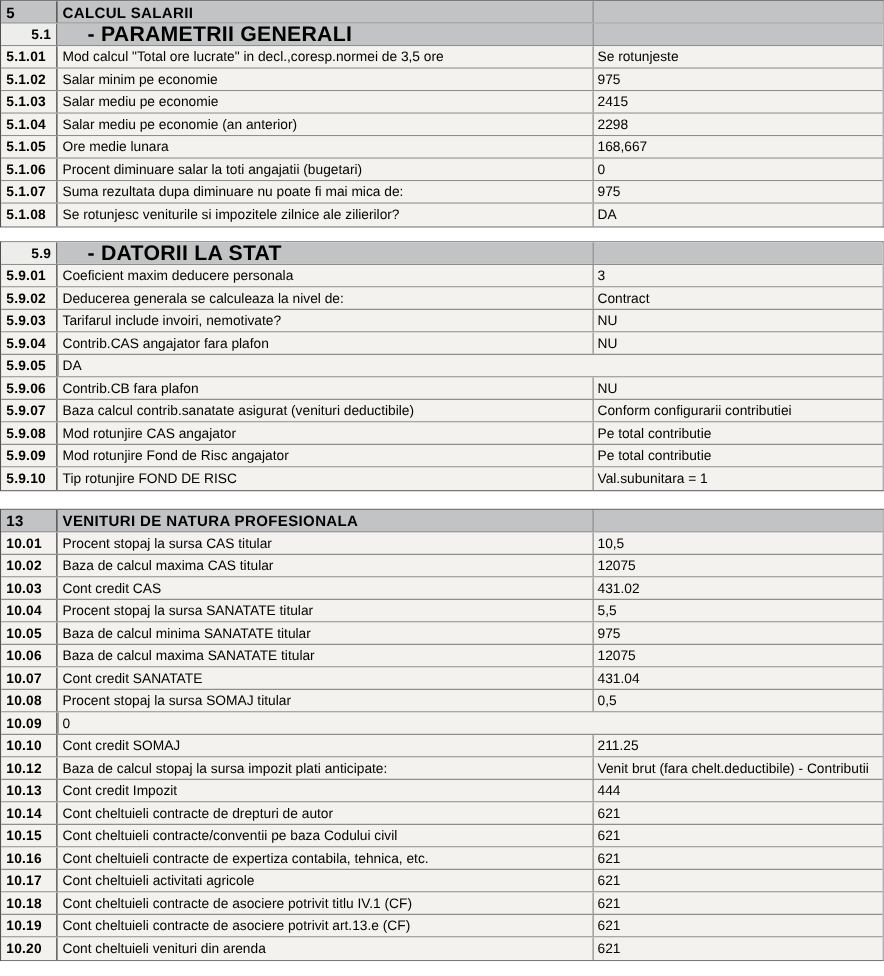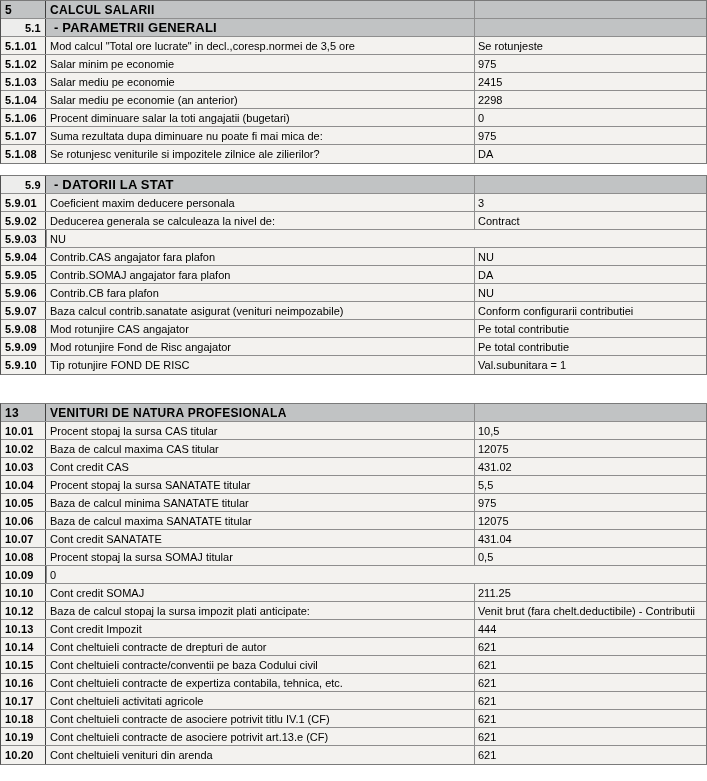--- a/index.html
+++ b/index.html
@@ -14,21 +14,21 @@
     width: 707px;
   }
   .section {
     box-sizing: border-box;
     width: 707px;
     border: 1px solid #7a7a7a;
     border-left: 1px solid #4f4f4f;
     background: #f3f2ef;
   }
   .section:nth-child(1) { margin-bottom: 11px; }
-  .section:nth-child(2) { margin-bottom: 28px; }
+  .section:nth-child(2) { margin-bottom: 14px; }
   .row {
     display: flex;
     height: 18px;
     box-sizing: border-box;
     border-bottom: 1px solid #8e8e8e;
     background: #f3f2ef;
   }
   .row:last-child { border-bottom: none; justify-content: space-between; }
   .cell {
     display: flex;
@@ -63,22 +63,22 @@
     font-weight: bold;
     font-size: 12px;
     letter-spacing: 0.3px;
   }
   
   .row.sub .cell.id { background: #ededec; padding-left: 24px; }
   .row.sub .cell.label,
   .row.sub .cell.value { background: #c1c3c4; }
   .row.sub .cell.label {
     font-weight: bold;
-    font-size: 13px;
-    padding-left: 8px;
+    font-size: 17px;
+    padding-left: 24px;
     letter-spacing: 0.2px;
   }
 </style>
 </head>
 <body>
 
 <div id="config-table">
   <div id="sections-root">
       <div class="section">
         <div class="row section-header">
@@ -105,20 +105,25 @@
           <span class="cell id">5.1.03</span>
           <span class="cell label">Salar mediu pe economie</span>
           <span class="cell value">2415</span>
         </div>
         <div class="row data">
           <span class="cell id">5.1.04</span>
           <span class="cell label">Salar mediu pe economie (an anterior)</span>
           <span class="cell value">2298</span>
         </div>
         <div class="row data">
+          <span class="cell id">5.1.05</span>
+          <span class="cell label">Ore medie lunara</span>
+          <span class="cell value">168,667</span>
+        </div>
+        <div class="row data">
           <span class="cell id">5.1.06</span>
           <span class="cell label">Procent diminuare salar la toti angajatii (bugetari)</span>
           <span class="cell value">0</span>
         </div>
         <div class="row data">
           <span class="cell id">5.1.07</span>
           <span class="cell label">Suma rezultata dupa diminuare nu poate fi mai mica de:</span>
           <span class="cell value">975</span>
         </div>
         <div class="row data">
@@ -138,40 +143,40 @@
           <span class="cell label">Coeficient maxim deducere personala</span>
           <span class="cell value">3</span>
         </div>
         <div class="row data">
           <span class="cell id">5.9.02</span>
           <span class="cell label">Deducerea generala se calculeaza la nivel de:</span>
           <span class="cell value">Contract</span>
         </div>
         <div class="row data">
           <span class="cell id">5.9.03</span>
+          <span class="cell label">Tarifarul include invoiri, nemotivate?</span>
           <span class="cell value">NU</span>
         </div>
         <div class="row data">
           <span class="cell id">5.9.04</span>
           <span class="cell label">Contrib.CAS angajator fara plafon</span>
           <span class="cell value">NU</span>
         </div>
         <div class="row data">
           <span class="cell id">5.9.05</span>
-          <span class="cell label">Contrib.SOMAJ angajator fara plafon</span>
           <span class="cell value">DA</span>
         </div>
         <div class="row data">
           <span class="cell id">5.9.06</span>
           <span class="cell label">Contrib.CB fara plafon</span>
           <span class="cell value">NU</span>
         </div>
         <div class="row data">
           <span class="cell id">5.9.07</span>
-          <span class="cell label">Baza calcul contrib.sanatate asigurat (venituri neimpozabile)</span>
+          <span class="cell label">Baza calcul contrib.sanatate asigurat (venituri deductibile)</span>
           <span class="cell value">Conform configurarii contributiei</span>
         </div>
         <div class="row data">
           <span class="cell id">5.9.08</span>
           <span class="cell label">Mod rotunjire CAS angajator</span>
           <span class="cell value">Pe total contributie</span>
         </div>
         <div class="row data">
           <span class="cell id">5.9.09</span>
           <span class="cell label">Mod rotunjire Fond de Risc angajator</span>

